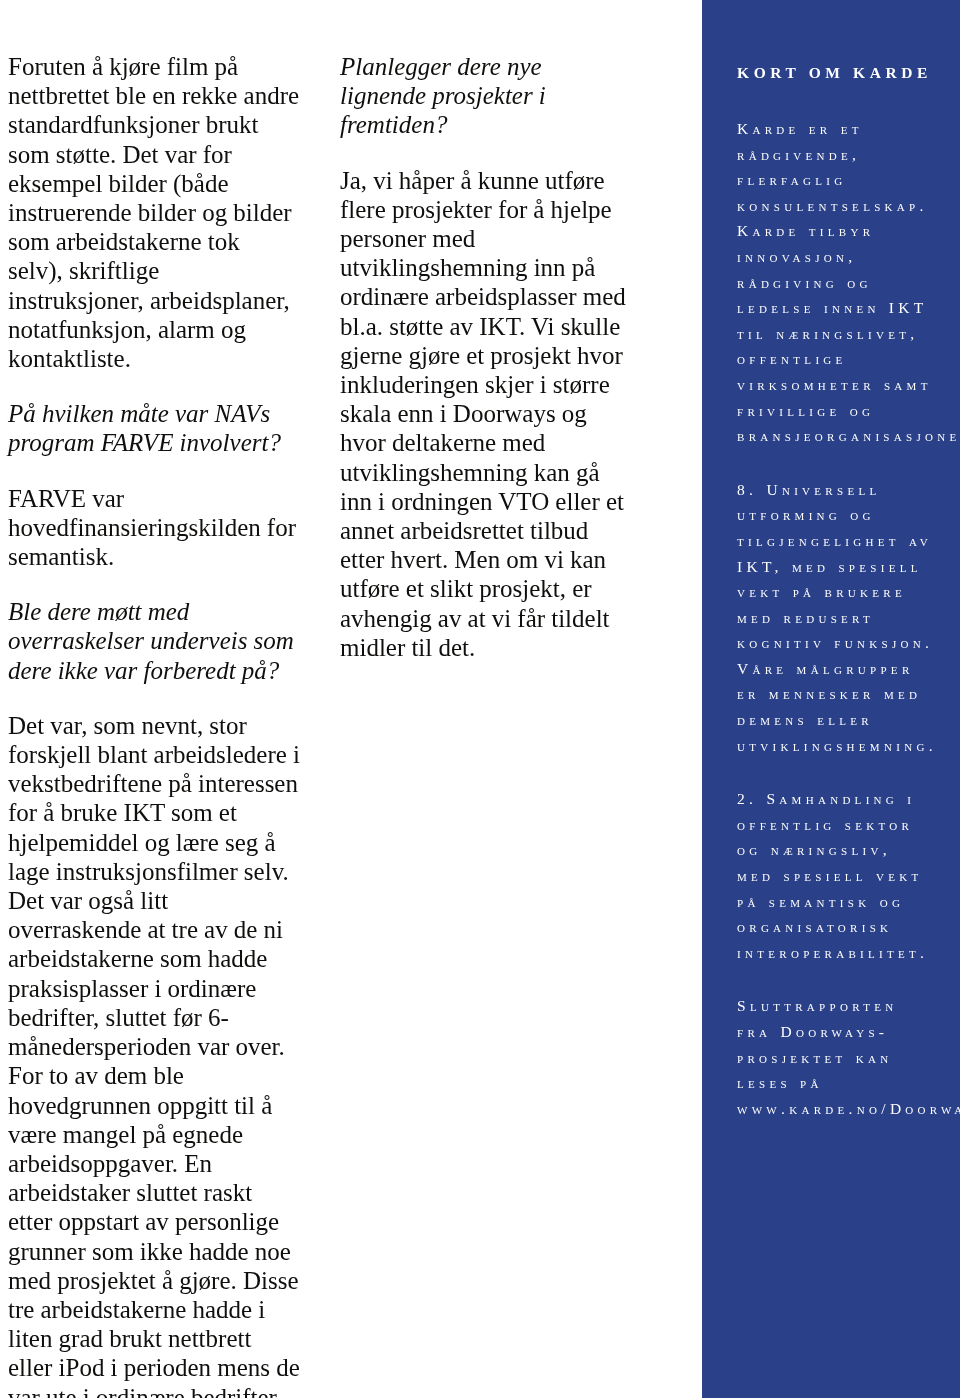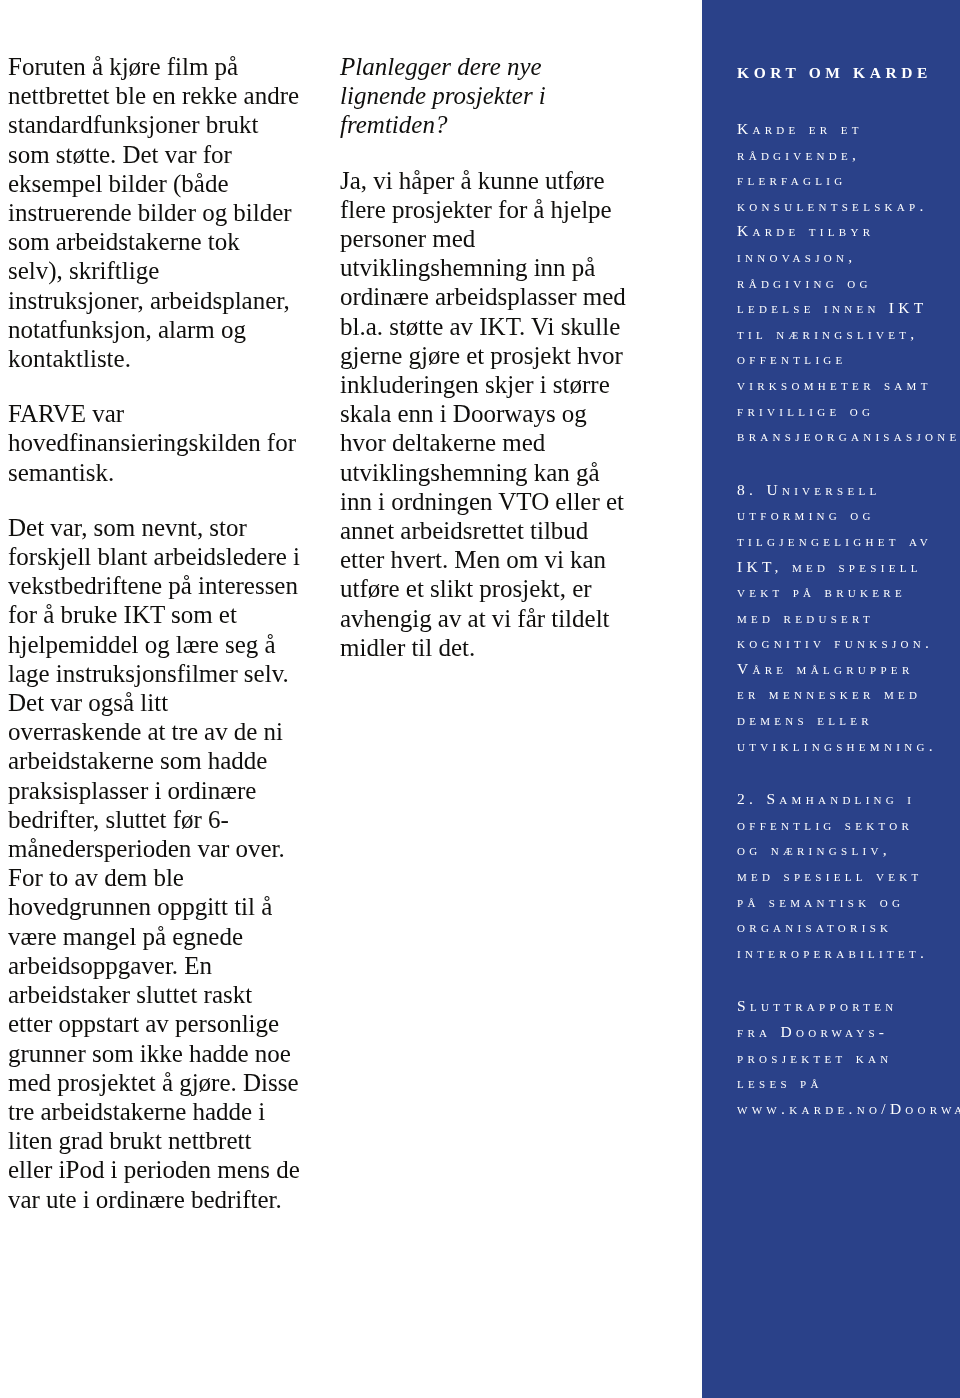--- a/index.html
+++ b/index.html
@@ -98,21 +98,23 @@
 </style>
 </head>
 <body>
 
 <div class="page">
 
   <div class="columns">
 
     <div class="col col-1">
       <p class="para">Foruten å kjøre film på nettbrettet ble en rekke andre standardfunksjoner brukt som støtte. Det var for eksempel bilder (både instruerende bilder og bilder som arbeidstakerne tok selv), skriftlige instruksjoner, arbeidsplaner, notatfunksjon, alarm og kontaktliste.</p>
+      <p class="para question">På hvilken måte var NAVs program FARVE involvert?</p>
       <p class="para">FARVE var hovedfinansieringskilden for semantisk.</p>
+      <p class="para question">Ble dere møtt med overraskelser underveis som dere ikke var forberedt på?</p>
       <p class="para">Det var, som nevnt, stor forskjell blant arbeidsledere i vekstbedriftene på interessen for å bruke IKT som et hjelpemiddel og lære seg å lage instruksjonsfilmer selv. Det var også litt overraskende at tre av de ni arbeidstakerne som hadde praksisplasser i ordinære bedrifter, sluttet før 6-månedersperioden var over. For to av dem ble hovedgrunnen oppgitt til å være mangel på egnede arbeidsoppgaver. En arbeidstaker sluttet raskt etter oppstart av personlige grunner som ikke hadde noe med prosjektet å gjøre. Disse tre arbeidstakerne hadde i liten grad brukt nettbrett eller iPod i perioden mens de var ute i ordinære bedrifter.</p>
     </div>
 
     <div class="col col-2">
       <p class="para question">Planlegger dere nye lignende prosjekter i fremtiden?</p>
       <p class="para">Ja, vi håper å kunne utføre flere prosjekter for å hjelpe personer med utviklingshemning inn på ordinære arbeidsplasser med bl.a. støtte av IKT. Vi skulle gjerne gjøre et prosjekt hvor inkluderingen skjer i større skala enn i Doorways og hvor deltakerne med utviklingshemning kan gå inn i ordningen VTO eller et annet arbeidsrettet tilbud etter hvert. Men om vi kan utføre et slikt prosjekt, er avhengig av at vi får tildelt midler til det.</p>
     </div>
 
   </div>
 

